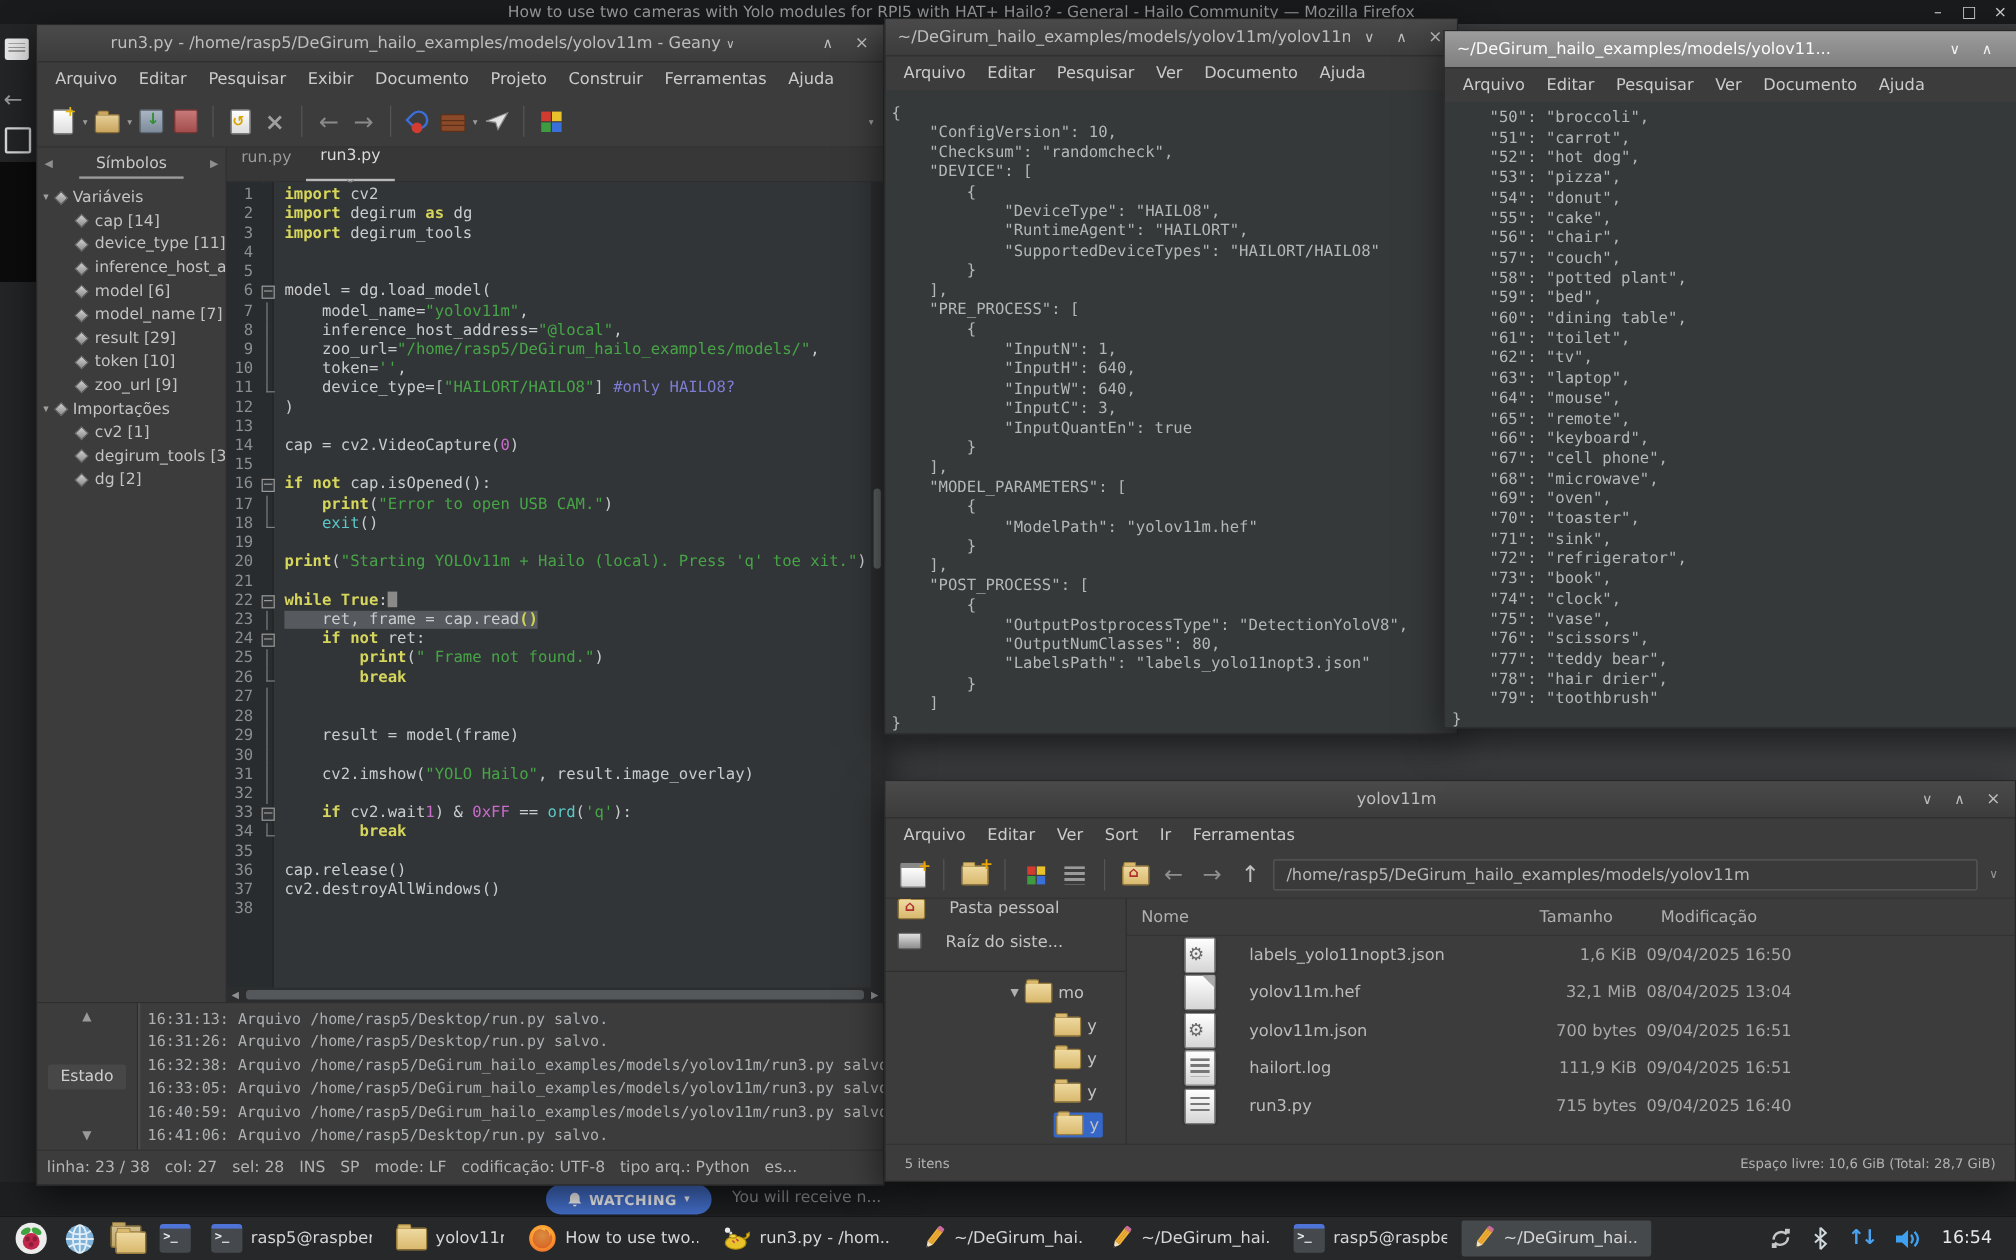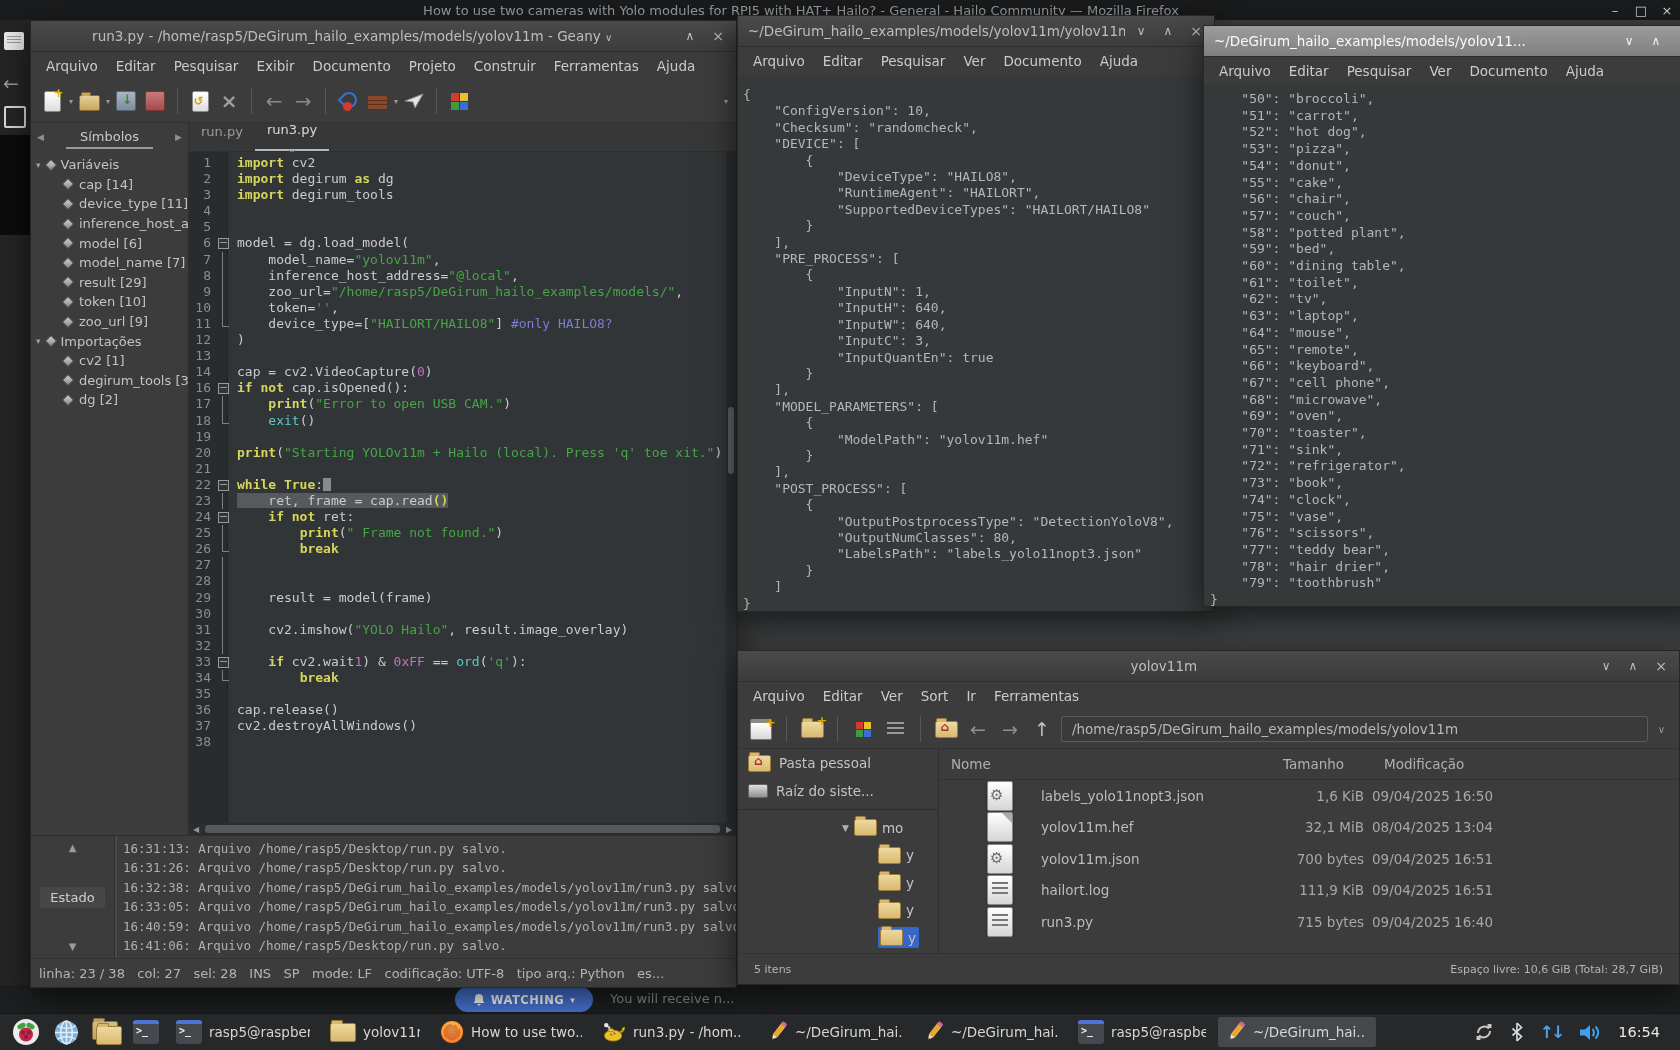--- a/index.html
+++ b/index.html
@@ -127,21 +127,21 @@
   .folder-ico{width:21px;height:15px;background:linear-gradient(#eed9a0,#d9b96e);border:1px solid #9a7c3c;border-radius:2px;position:relative;flex:none;}
   .folder-ico:before{content:"";position:absolute;left:0px;top:-4px;width:9px;height:3px;background:#d9b96e;border:1px solid #9a7c3c;border-bottom:none;border-radius:2px 2px 0 0;}
   .folder-ico.home:after{content:"⌂";position:absolute;left:5px;top:-2px;color:#b03030;font-size:12px;font-weight:bold;}
   .folder-ico.plus:after{content:"+";position:absolute;right:-5px;top:-9px;color:#e8a400;font-weight:bold;font-size:13px;}
   .fm-nav{color:#8f8f8f;font-size:19px;}
   #fm-path{flex:1;height:24px;background:#3a3a3a;border:1px solid #5a5a5a;border-radius:2px;color:#b8b8b8;
     font-size:13.5px;display:flex;align-items:center;padding:0 10px;white-space:nowrap;overflow:hidden;}
   #fm-path-caret{color:#9a9a9a;font-size:10px;padding:0 4px;}
   #fm-body{flex:1;display:flex;min-height:0;}
   #fm-sidebar{width:200px;flex:none;border-right:1px solid #2e2e2e;overflow:hidden;position:relative;}
-  .fm-place{height:28px;display:flex;align-items:center;gap:8px;padding-left:10px;color:#c3c3c3;font-size:13.5px;white-space:nowrap;overflow:hidden;}
+  .fm-place{height:28px;display:flex;gap:20px;padding-left:10px;color:#c3c3c3;font-size:13.5px;white-space:nowrap;overflow:hidden;}
   .disk-ico{width:18px;height:12px;background:linear-gradient(#e0e0e0,#8f8f8f);border:1px solid #666;border-radius:2px;flex:none;}
   #fm-side-sep{height:1px;background:#2e2e2e;margin:4px 0;}
   .tree-row{height:27.5px;display:flex;align-items:center;gap:5px;color:#c3c3c3;font-size:13.5px;white-space:nowrap;}
   .tree-exp{color:#b0b0b0;font-size:9px;}
   .tree-sel{background:#3567c9;border-radius:2px;padding:2px 3px 2px 2px;display:flex;align-items:center;gap:5px;}
   #fm-list{flex:1;display:flex;flex-direction:column;min-width:0;}
   #fm-cols{height:30px;display:flex;align-items:center;color:#b0b0b0;font-size:13.5px;border-bottom:1px solid #333;}
   .col-name{width:308px;padding-left:12px;}
   .col-size{width:117px;padding-left:24px;box-sizing:border-box;}
   .col-date{padding-left:8px;}
@@ -362,20 +362,21 @@
               <div class="code-row"><div class="ln">5</div><div class="fold"></div><div class="ct"></div></div>
               <div class="code-row"><div class="ln">6</div><div class="fold"><span class="fold-box"></span></div><div class="ct"><span class="tk-d">model = dg.load_model(</span></div></div>
               <div class="code-row"><div class="ln">7</div><div class="fold"><span class="fold-v"></span></div><div class="ct"><span class="tk-d">    model_name=</span><span class="tk-s">"yolov11m"</span><span class="tk-d">,</span></div></div>
               <div class="code-row"><div class="ln">8</div><div class="fold"><span class="fold-v"></span></div><div class="ct"><span class="tk-d">    inference_host_address=</span><span class="tk-s">"@local"</span><span class="tk-d">,</span></div></div>
               <div class="code-row"><div class="ln">9</div><div class="fold"><span class="fold-v"></span></div><div class="ct"><span class="tk-d">    zoo_url=</span><span class="tk-s">"/home/rasp5/DeGirum_hailo_examples/models/"</span><span class="tk-d">,</span></div></div>
               <div class="code-row"><div class="ln">10</div><div class="fold"><span class="fold-v"></span></div><div class="ct"><span class="tk-d">    token=</span><span class="tk-s">''</span><span class="tk-d">,</span></div></div>
               <div class="code-row"><div class="ln">11</div><div class="fold"><span class="fold-e"></span></div><div class="ct"><span class="tk-d">    device_type=[</span><span class="tk-s">"HAILORT/HAILO8"</span><span class="tk-d">] </span><span class="tk-c">#only HAILO8?</span></div></div>
               <div class="code-row"><div class="ln">12</div><div class="fold"></div><div class="ct"><span class="tk-d">)</span></div></div>
               <div class="code-row"><div class="ln">13</div><div class="fold"></div><div class="ct"></div></div>
               <div class="code-row"><div class="ln">14</div><div class="fold"></div><div class="ct"><span class="tk-d">cap = cv2.VideoCapture(</span><span class="tk-n">0</span><span class="tk-d">)</span></div></div>
+              <div class="code-row"><div class="ln">15</div><div class="fold"></div><div class="ct"></div></div>
               <div class="code-row"><div class="ln">16</div><div class="fold"><span class="fold-box"></span></div><div class="ct"><span class="tk-k">if</span><span class="tk-d"> </span><span class="tk-k">not</span><span class="tk-d"> cap.isOpened():</span></div></div>
               <div class="code-row"><div class="ln">17</div><div class="fold"><span class="fold-v"></span></div><div class="ct"><span class="tk-d">    </span><span class="tk-k">print</span><span class="tk-d">(</span><span class="tk-s">"Error to open USB CAM."</span><span class="tk-d">)</span></div></div>
               <div class="code-row"><div class="ln">18</div><div class="fold"><span class="fold-e"></span></div><div class="ct"><span class="tk-d">    </span><span class="tk-b">exit</span><span class="tk-d">()</span></div></div>
               <div class="code-row"><div class="ln">19</div><div class="fold"></div><div class="ct"></div></div>
               <div class="code-row"><div class="ln">20</div><div class="fold"></div><div class="ct"><span class="tk-k">print</span><span class="tk-d">(</span><span class="tk-s">"Starting YOLOv11m + Hailo (local). Press 'q' toe xit."</span><span class="tk-d">)</span></div></div>
               <div class="code-row"><div class="ln">21</div><div class="fold"></div><div class="ct"></div></div>
               <div class="code-row"><div class="ln">22</div><div class="fold"><span class="fold-box"></span></div><div class="ct"><span class="tk-k">while</span><span class="tk-d"> </span><span class="tk-k">True</span><span class="tk-d">:</span><span class="cur"></span></div></div>
               <div class="code-row"><div class="ln">23</div><div class="fold"><span class="fold-v"></span></div><div class="ct"><span class="selbg"><span class="tk-d">    ret, frame = cap.read</span><span class="tk-y">()</span></span></div></div>
               <div class="code-row"><div class="ln">24</div><div class="fold"><span class="fold-box"></span></div><div class="ct"><span class="tk-d">    </span><span class="tk-k">if</span><span class="tk-d"> </span><span class="tk-k">not</span><span class="tk-d"> ret:</span></div></div>
               <div class="code-row"><div class="ln">25</div><div class="fold"><span class="fold-v"></span></div><div class="ct"><span class="tk-d">        </span><span class="tk-k">print</span><span class="tk-d">(</span><span class="tk-s">" Frame not found."</span><span class="tk-d">)</span></div></div>

